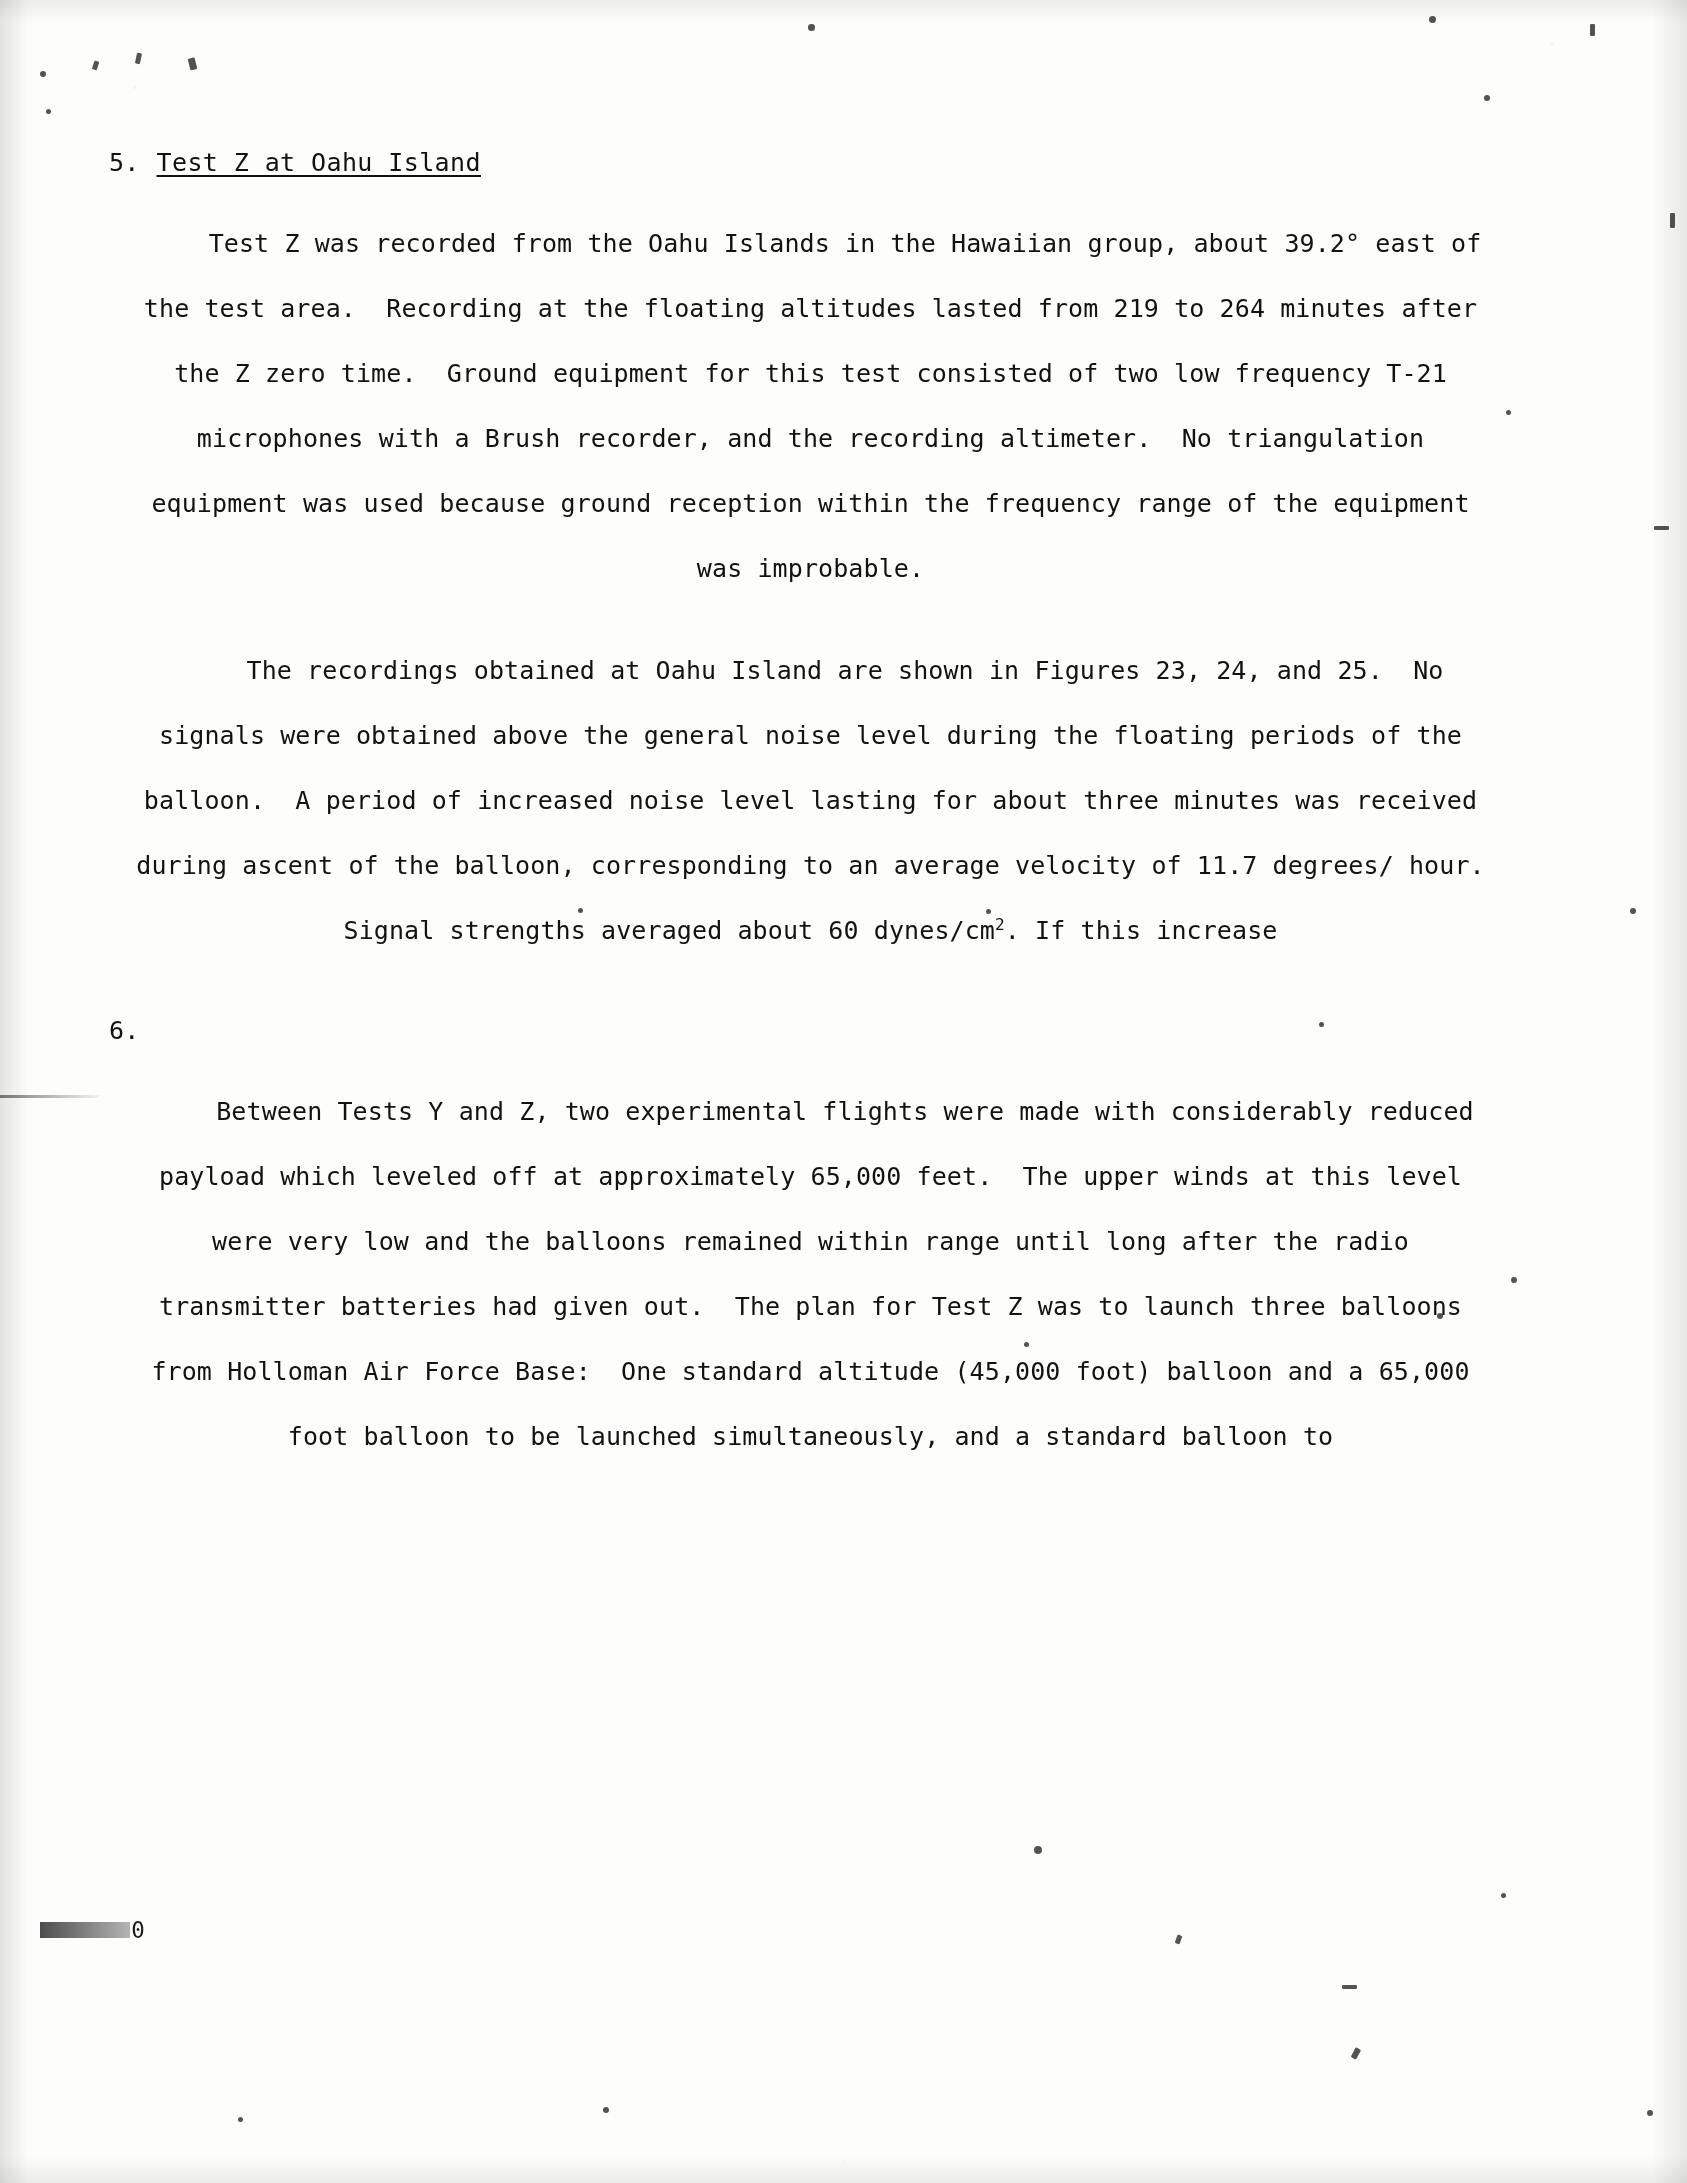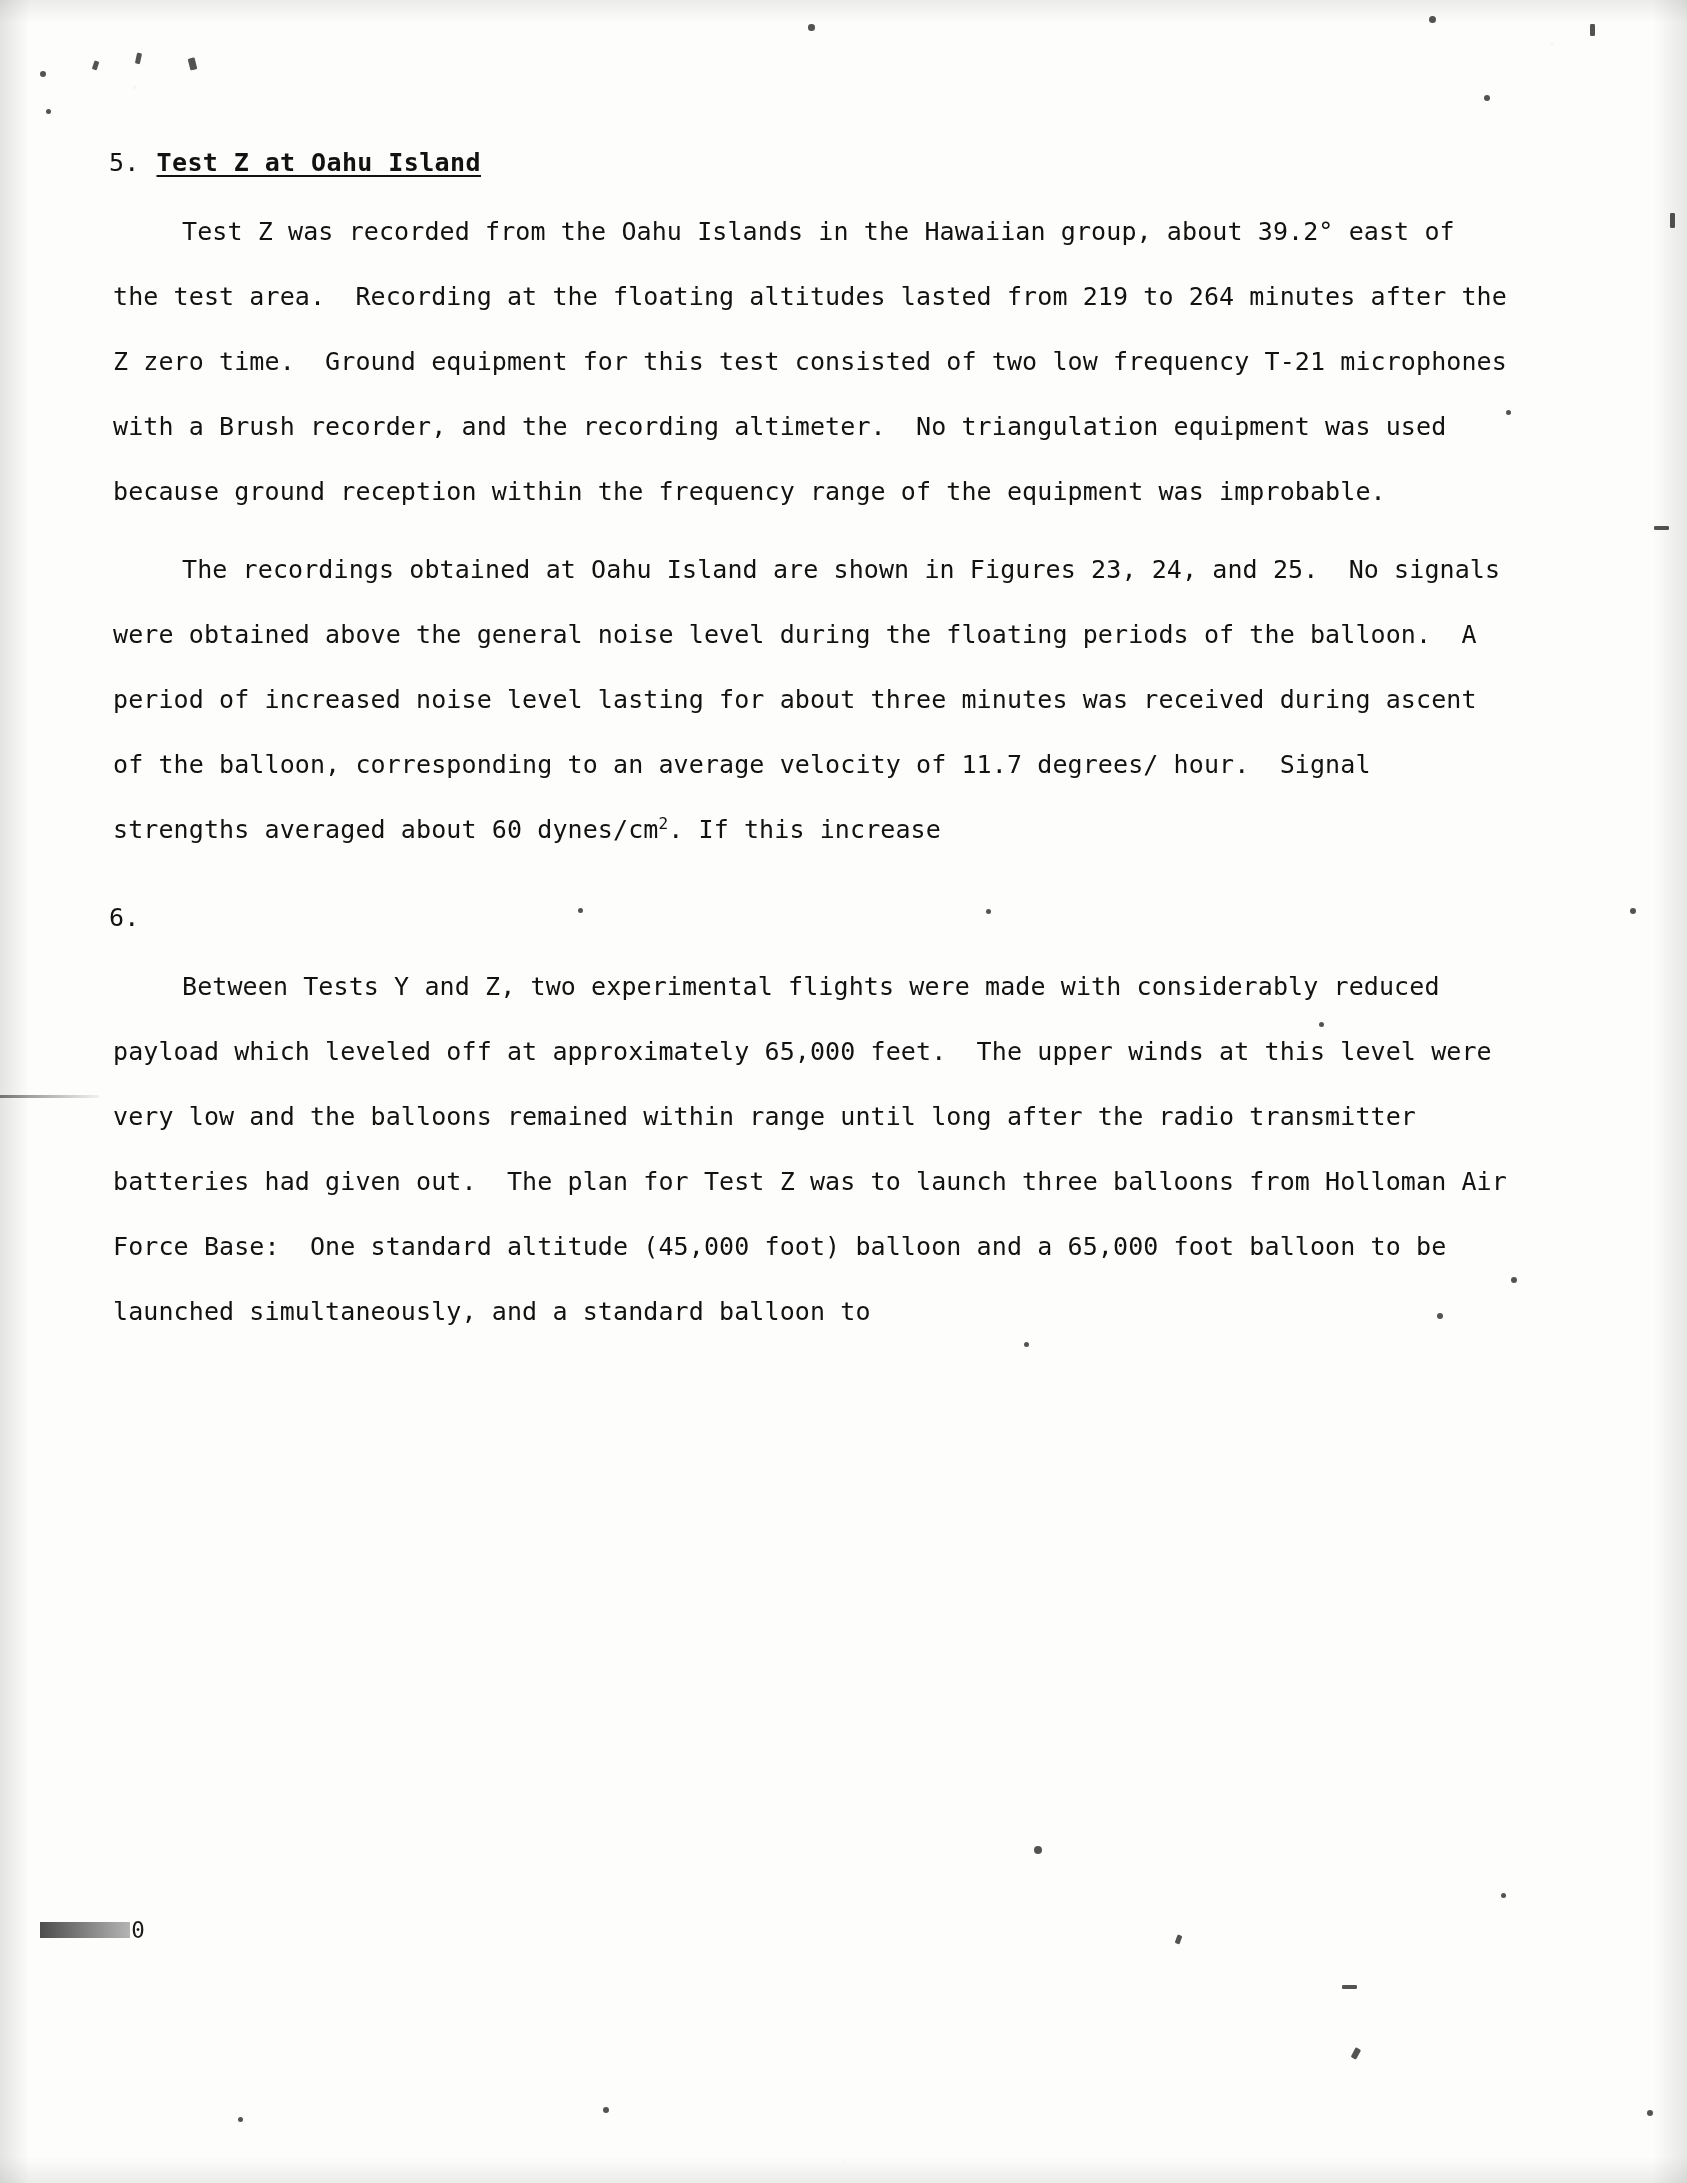--- a/index.html
+++ b/index.html
@@ -82,26 +82,26 @@
   .heading-num {
     width: 29px;
     text-align: left;
     font-size: 25px;
   }
   .heading-title {
     text-decoration: underline;
     text-underline-offset: 4px;
     font-size: 25px;
     letter-spacing: 0.4px;
-    font-weight: bold;
   }
 
   .para {
-    margin: 4px;
+    margin: 16px;
     text-indent: 69px;
+    text-align: center;
   }
   .para.no-indent {
     text-indent: 0;
   }
 
   .gap-sm { height: 5.3px; }
   .gap-md { height: 18.5px; }
 
   sup.exp {
     font-size: 16px;

